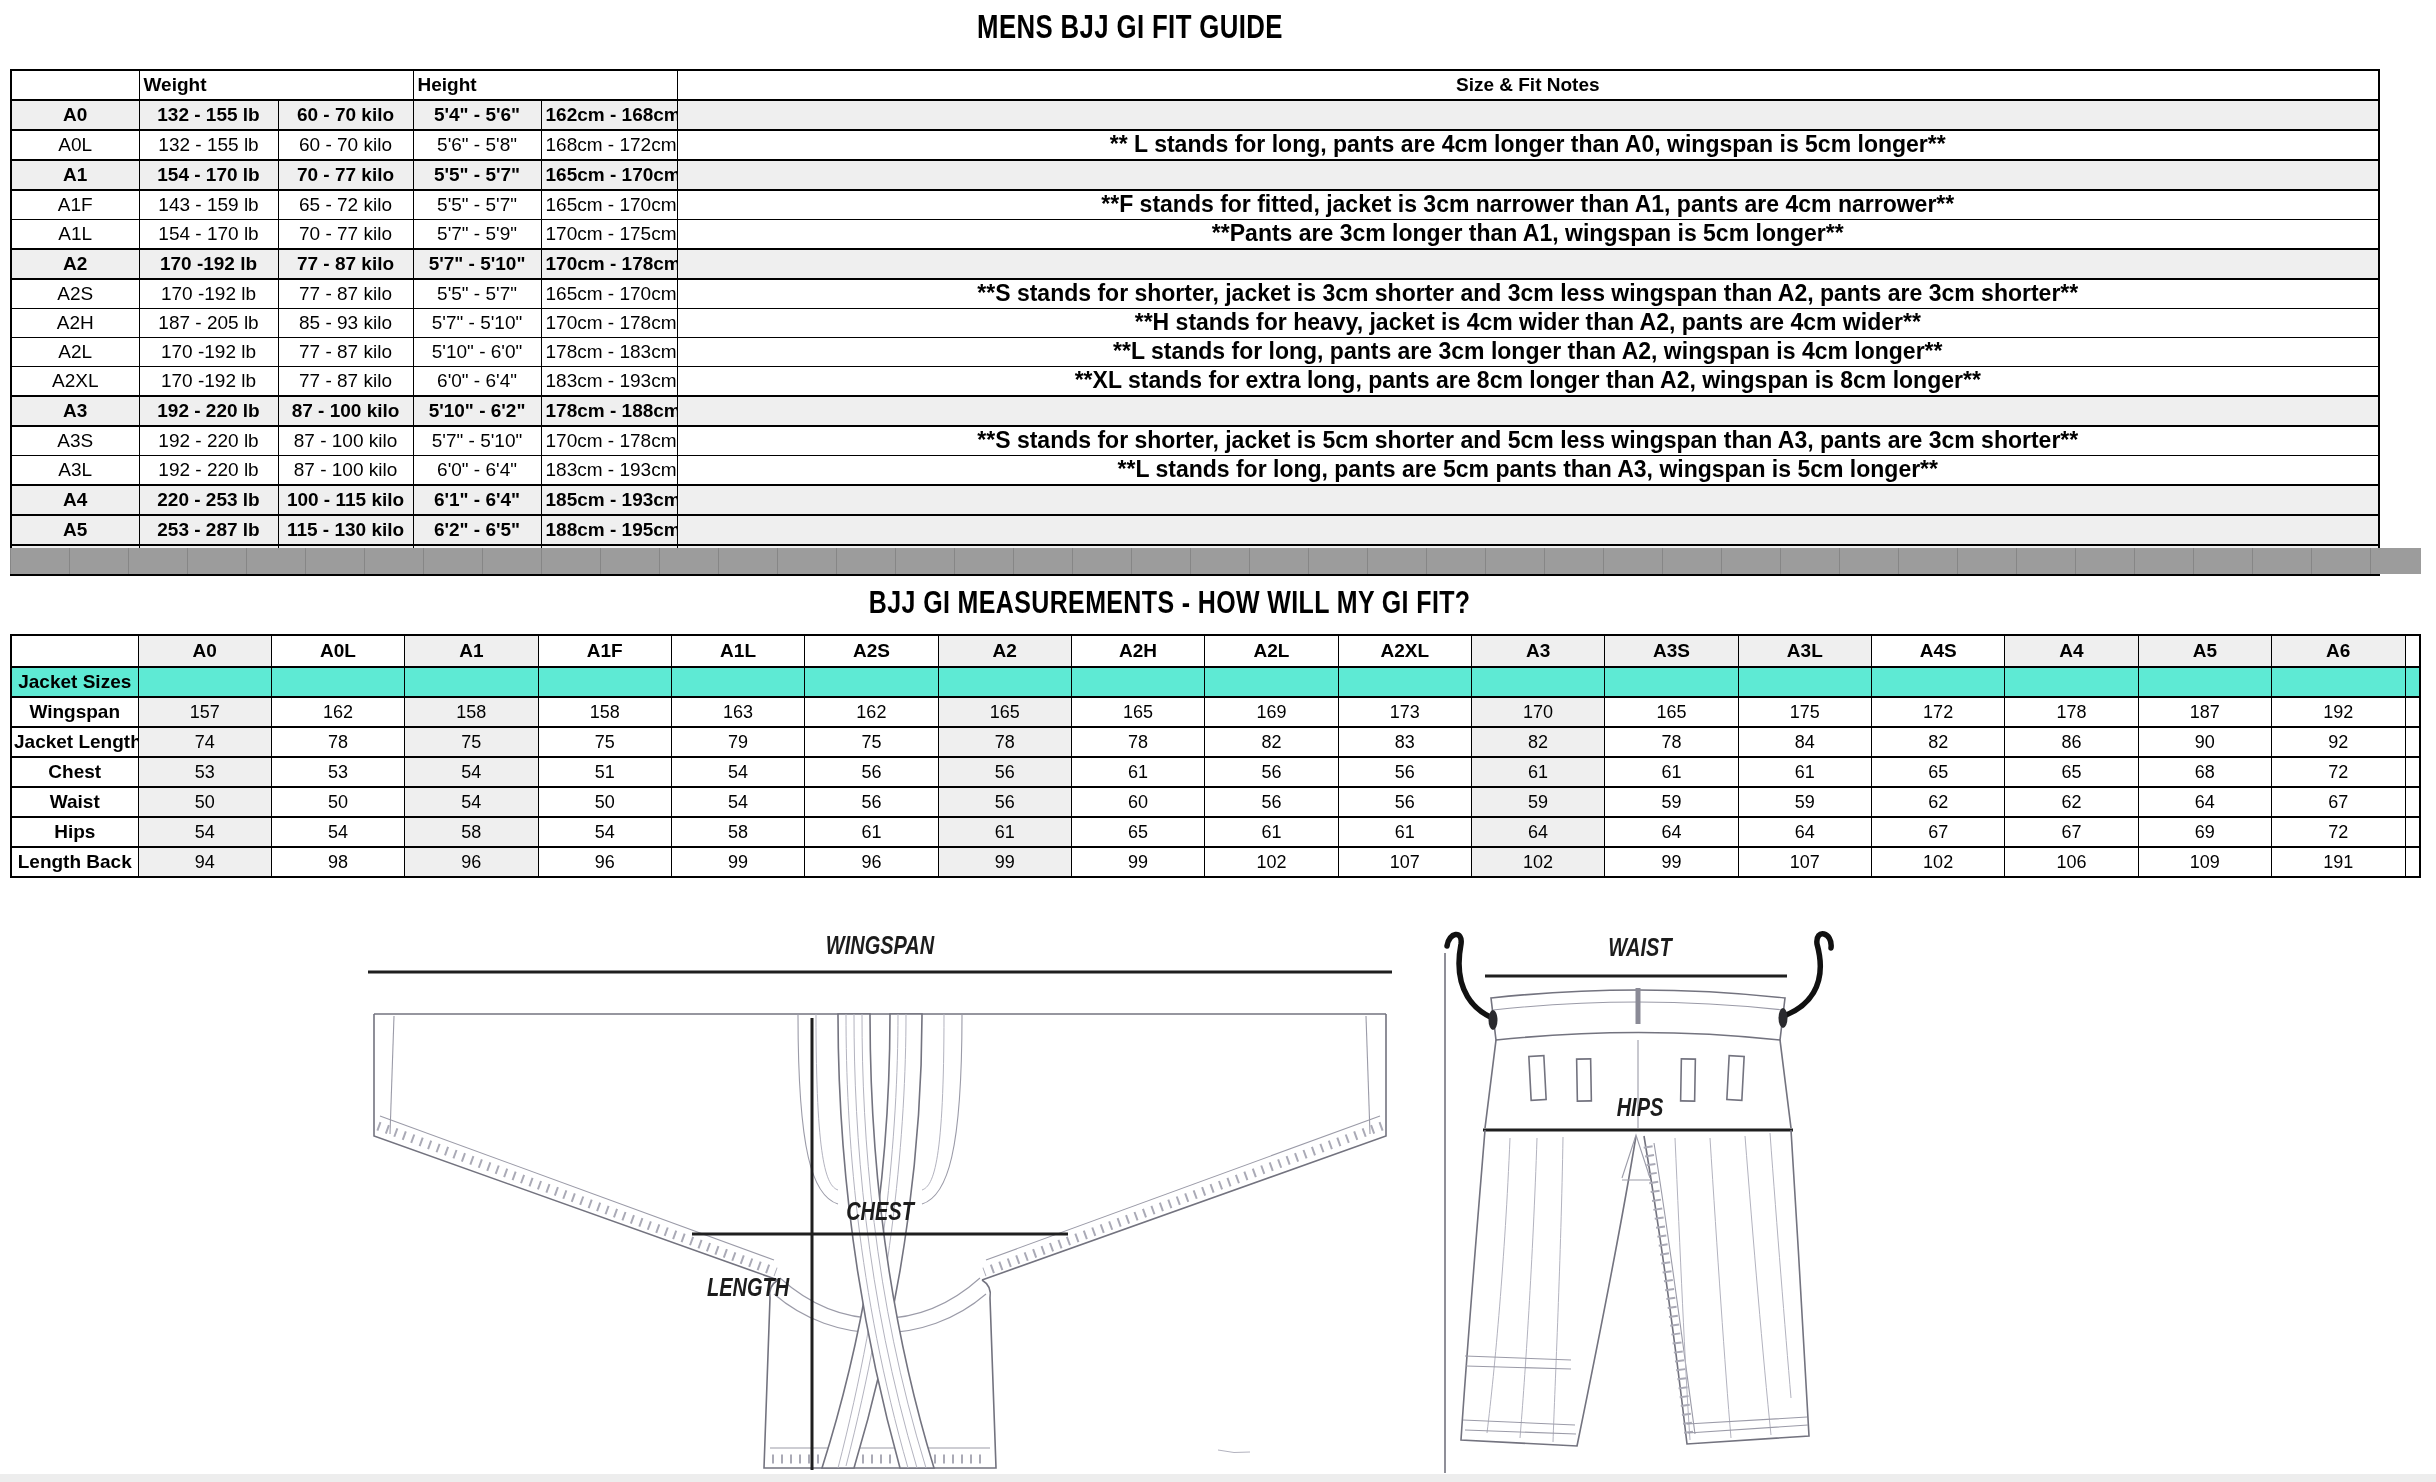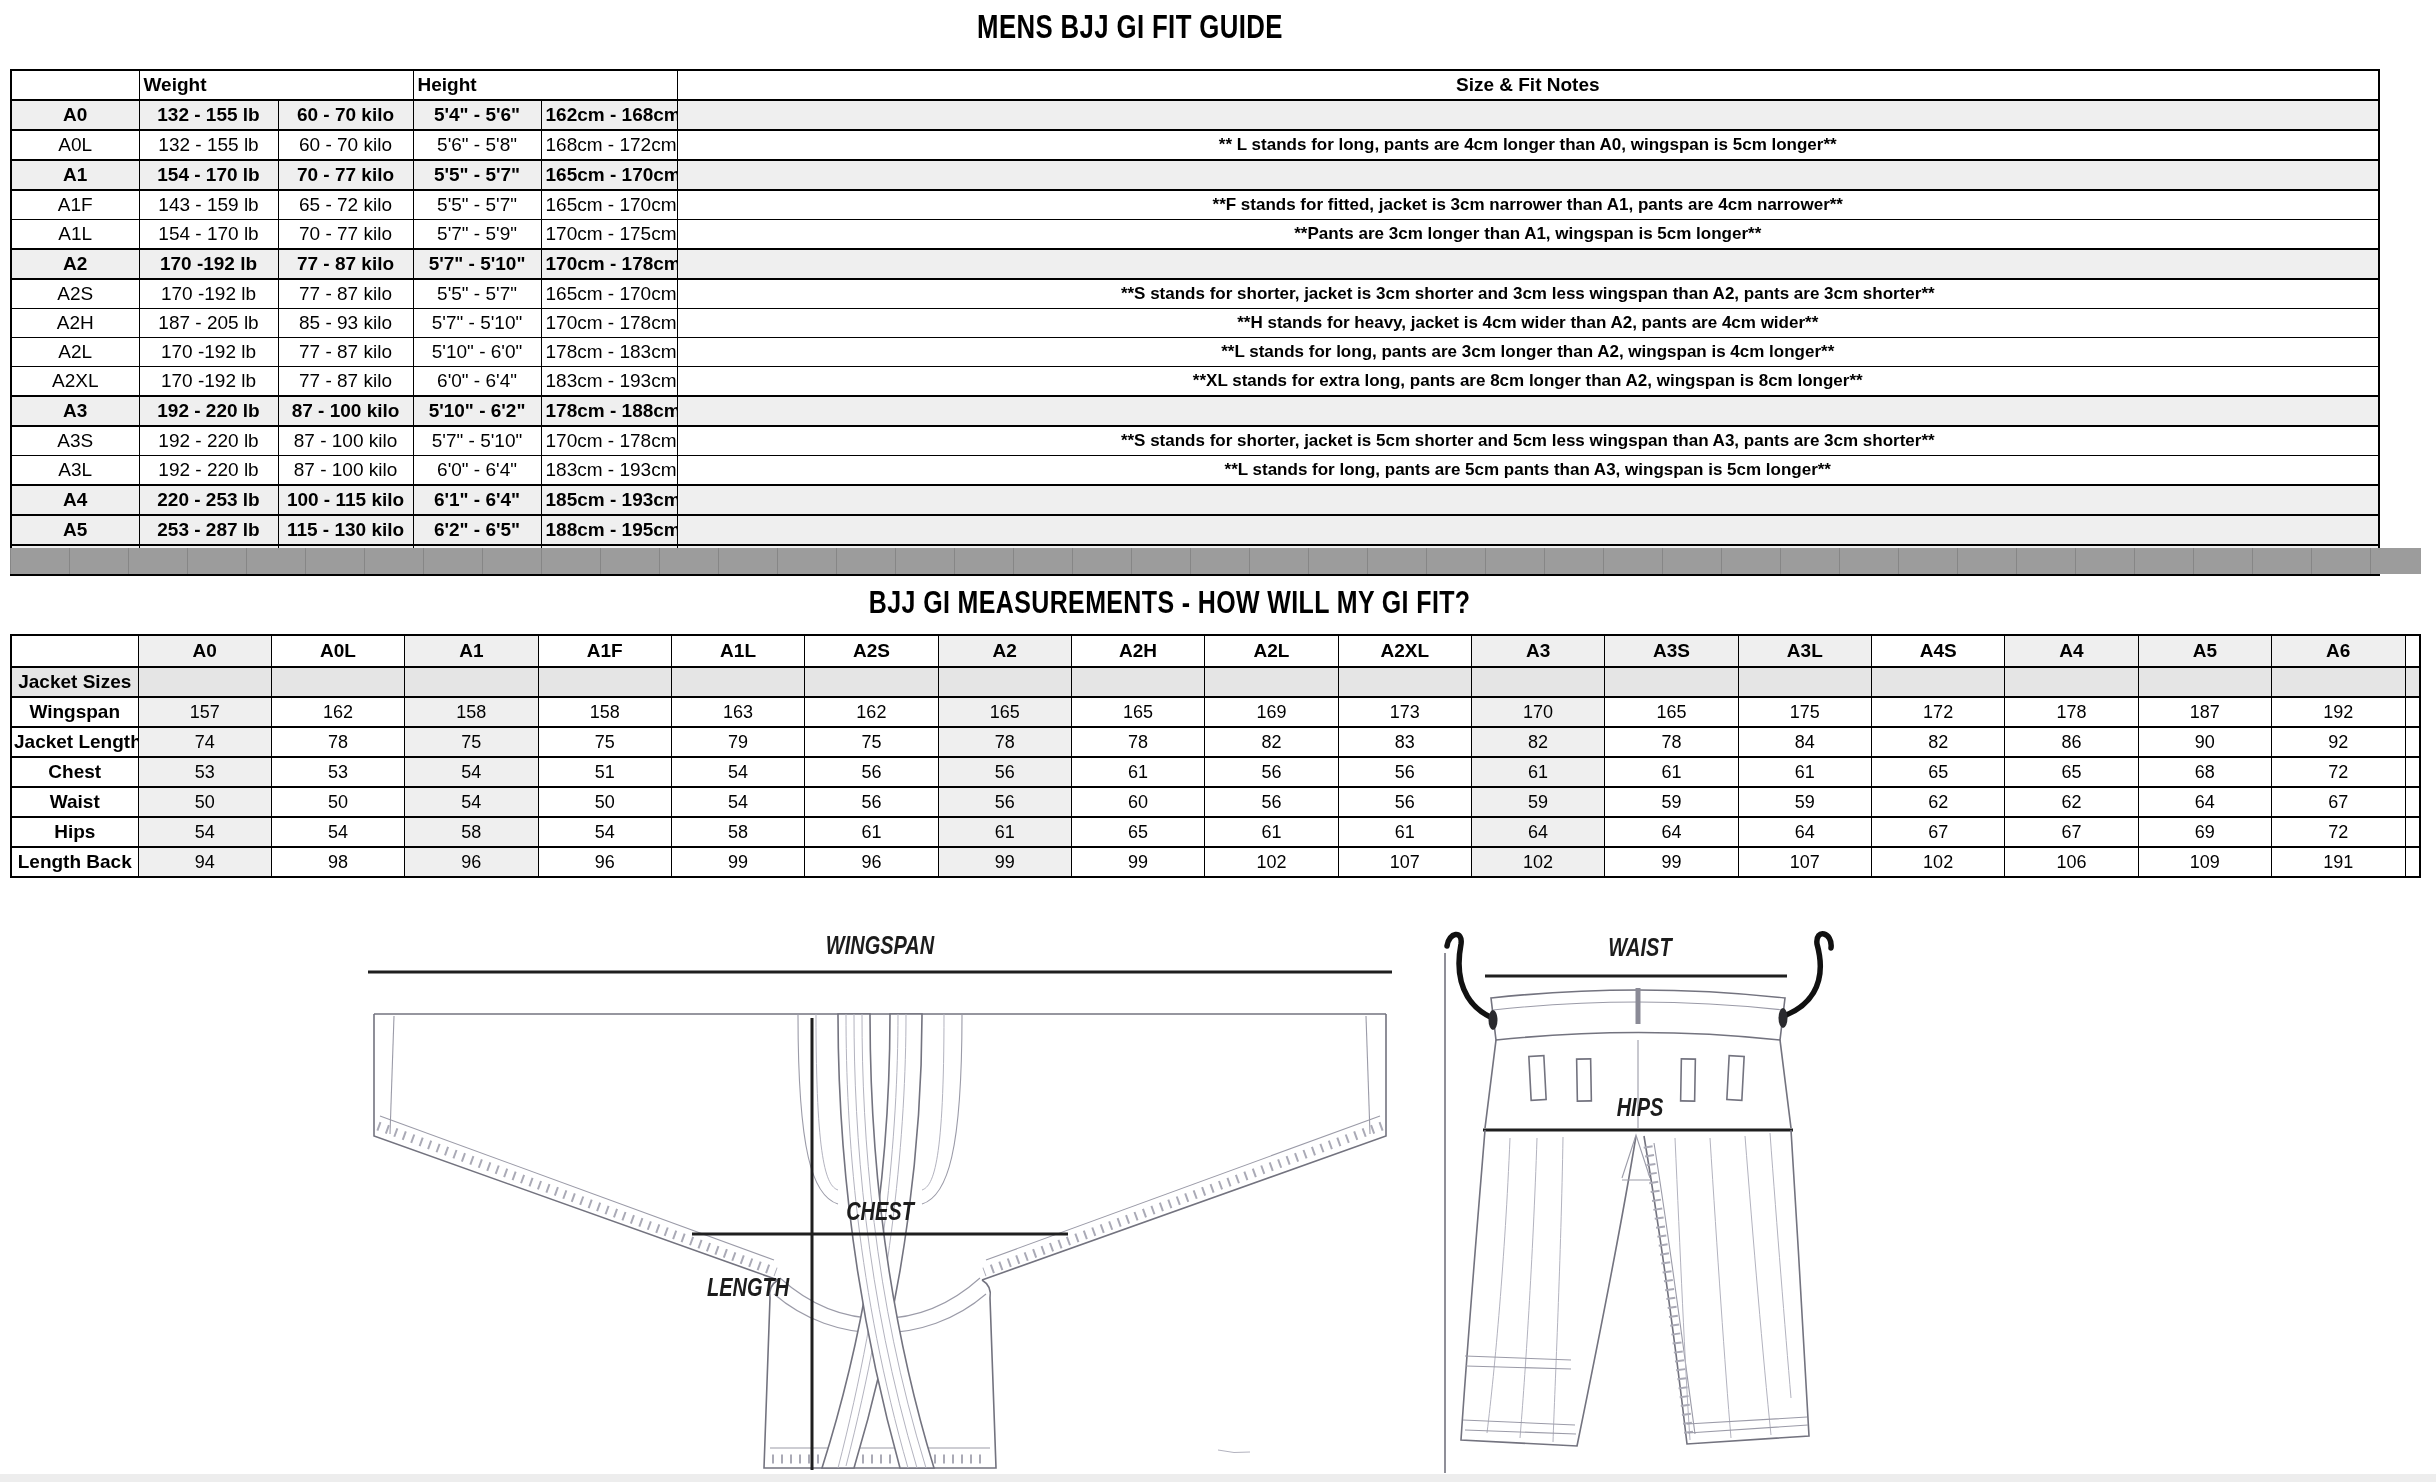--- a/index.html
+++ b/index.html
@@ -14,32 +14,32 @@
   table{border-collapse:collapse;table-layout:fixed;position:absolute;background:#fff;}
 
   
   .t-fit{left:10px;top:69px;width:2370px;border:2px solid #000;}
   .t-fit th,.t-fit td{border:1px solid #000;padding:0 4px;text-align:center;
       font-size:19px;height:28px;line-height:1.02;white-space:nowrap;overflow:hidden;}
   .t-fit thead th{font-weight:700;}
   .t-fit thead th.th-left{text-align:left;}
   .t-fit tr.main td{background:#efefef;font-weight:700;
       border-top:2px solid #000;border-bottom:2px solid #000;}
-  .t-fit td.c-note{font-weight:700;font-size:17px;}
+  .t-fit td.c-note{font-weight:700;font-size:23px;}
 
   
   .t-meas{left:10px;top:634px;width:2411px;border:2px solid #000;}
   .t-meas th,.t-meas td{border:1px solid #000;border-top:2px solid #000;
       border-bottom:2px solid #000;text-align:center;font-size:18px;height:28px;
       white-space:nowrap;overflow:hidden;padding:0 2px;}
   .t-meas thead tr{height:32px;}
   .t-meas thead th{font-weight:700;font-size:19px;}
   .t-meas td.lab{font-weight:700;font-size:19px;}
   .shaded{background:#efefef;}
-  .sec{background:#e5e5e5;}
+  .sec{background:#5eead4;}
 
   
   .sep-bar{position:absolute;left:10px;top:548px;width:2411px;height:26px;
       background-color:#9c9c9c;
       background-image:repeating-linear-gradient(to right,
         rgba(0,0,0,.14) 0 1px, transparent 1px 59px);}
 
   .bottom-strip{position:absolute;left:0;top:1474px;width:2436px;height:8px;background:#ededed;}
 
   .diag{position:absolute;}

